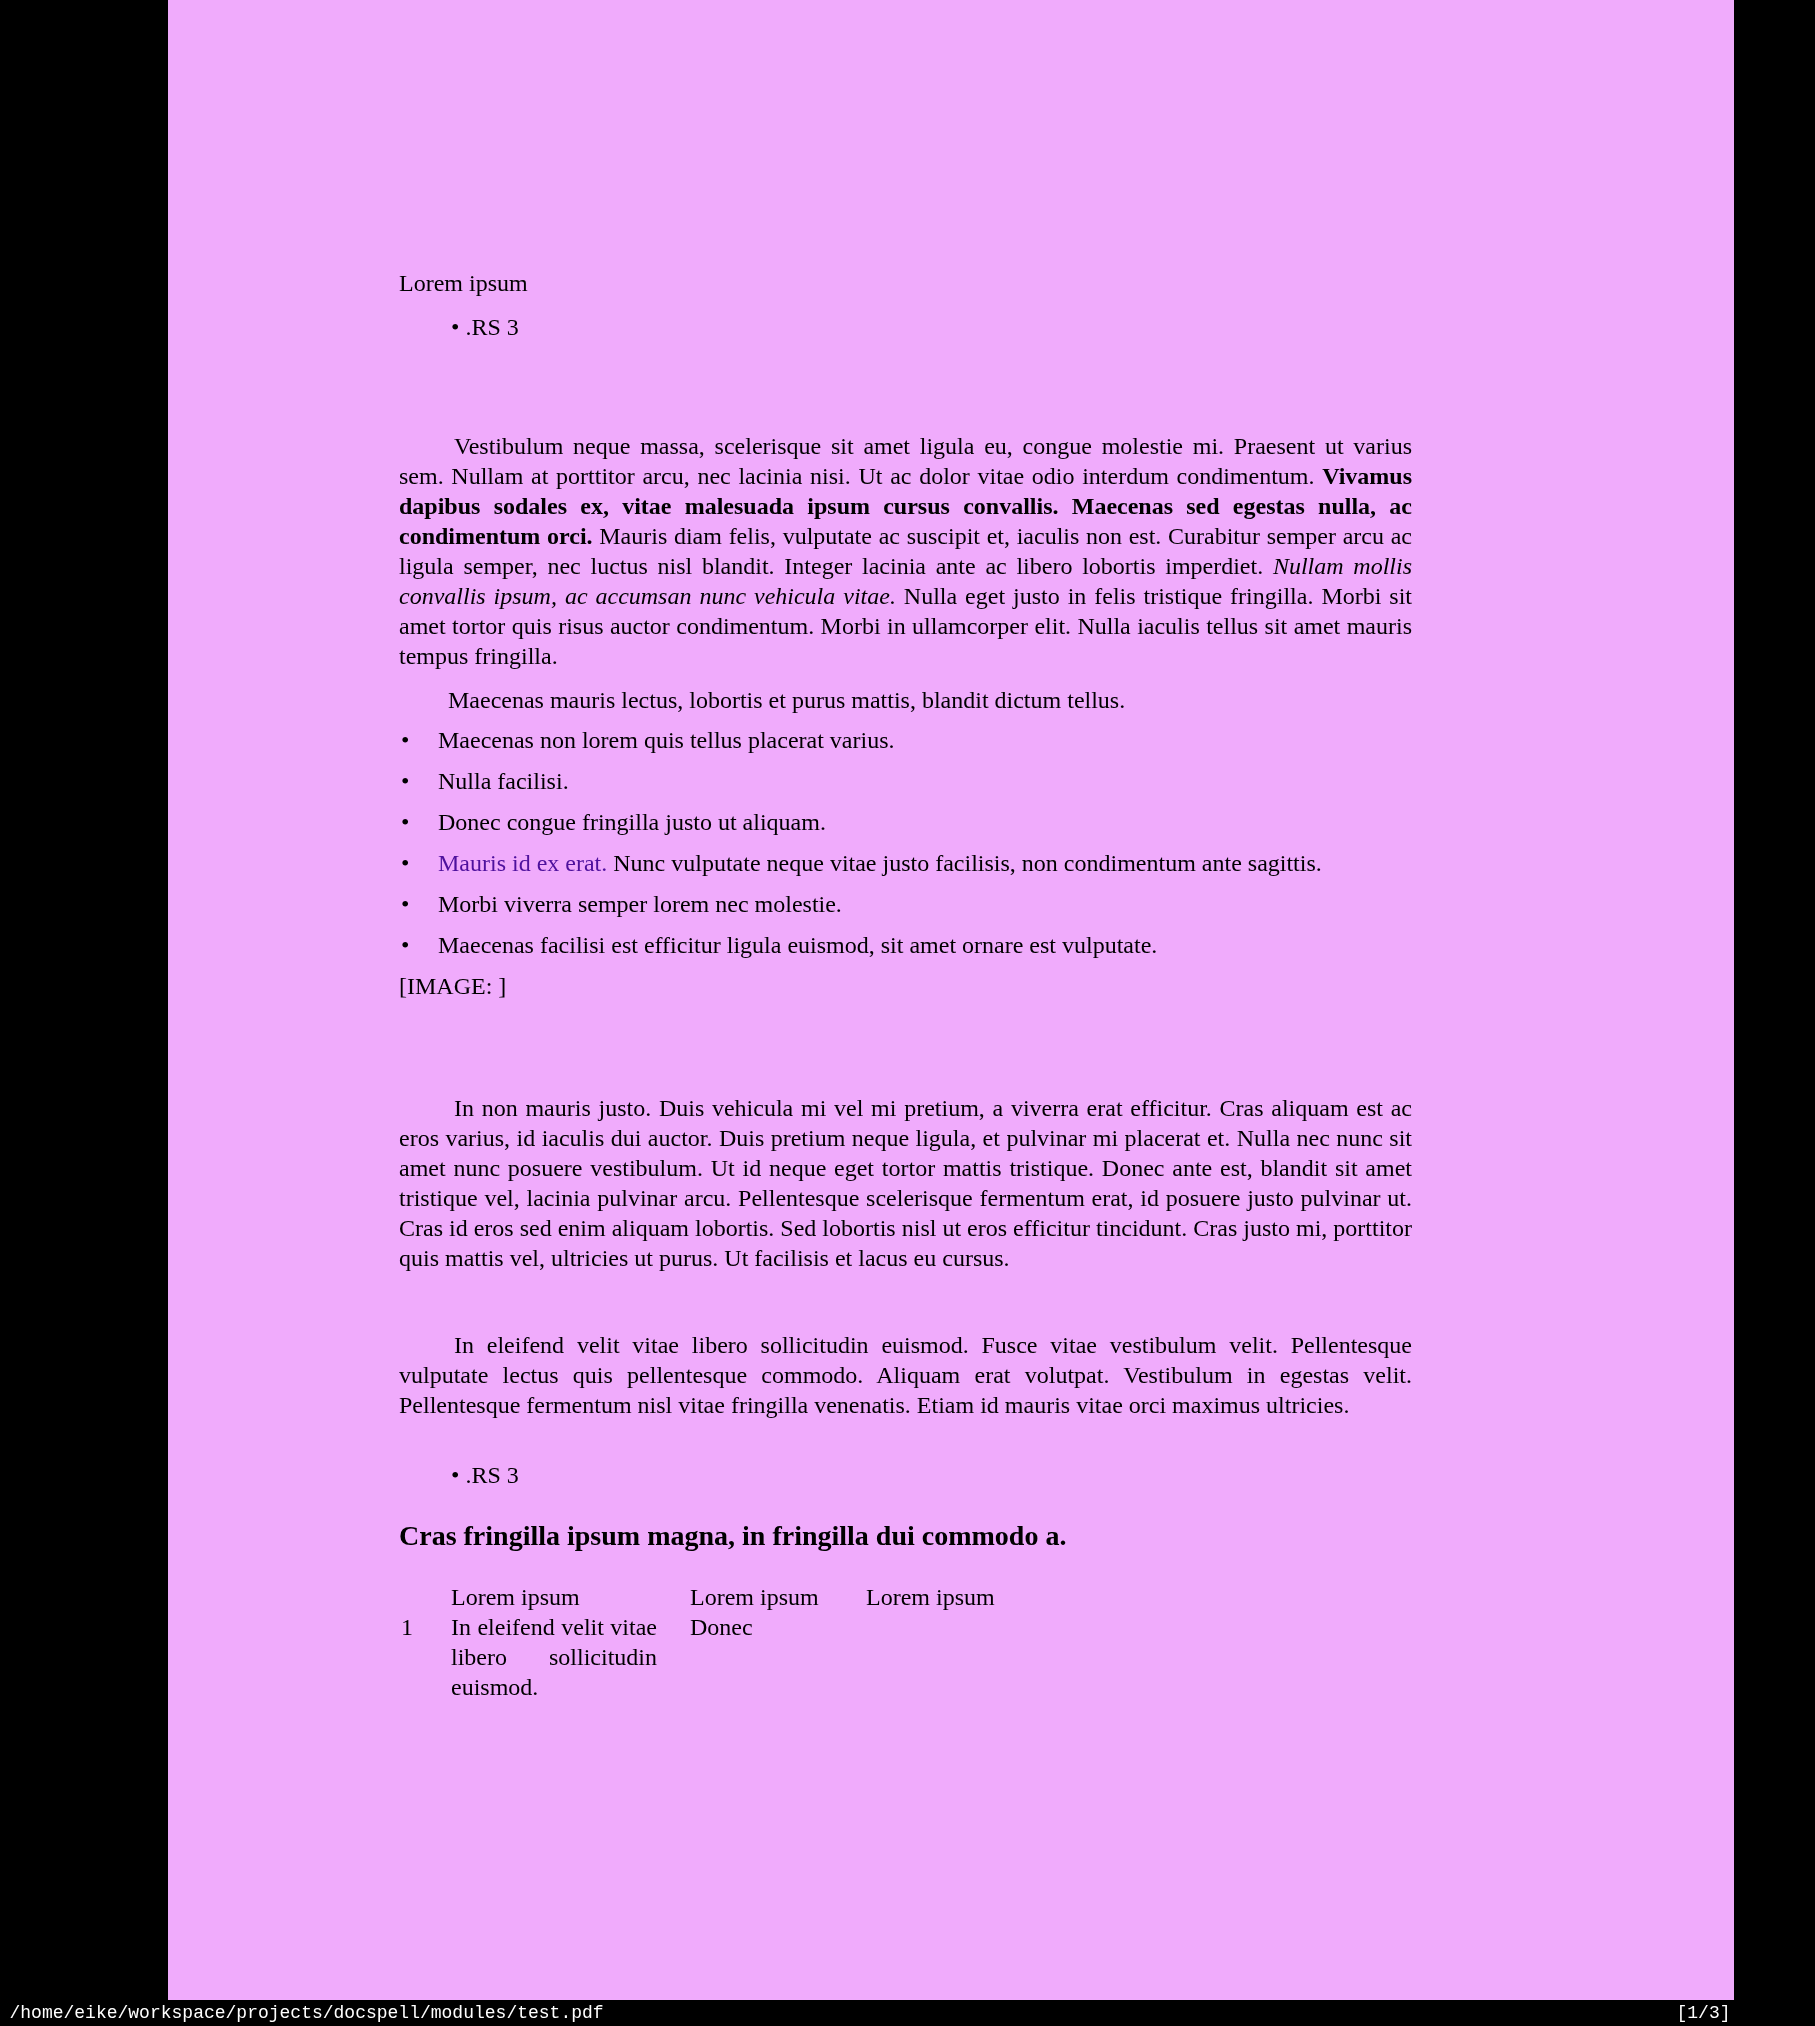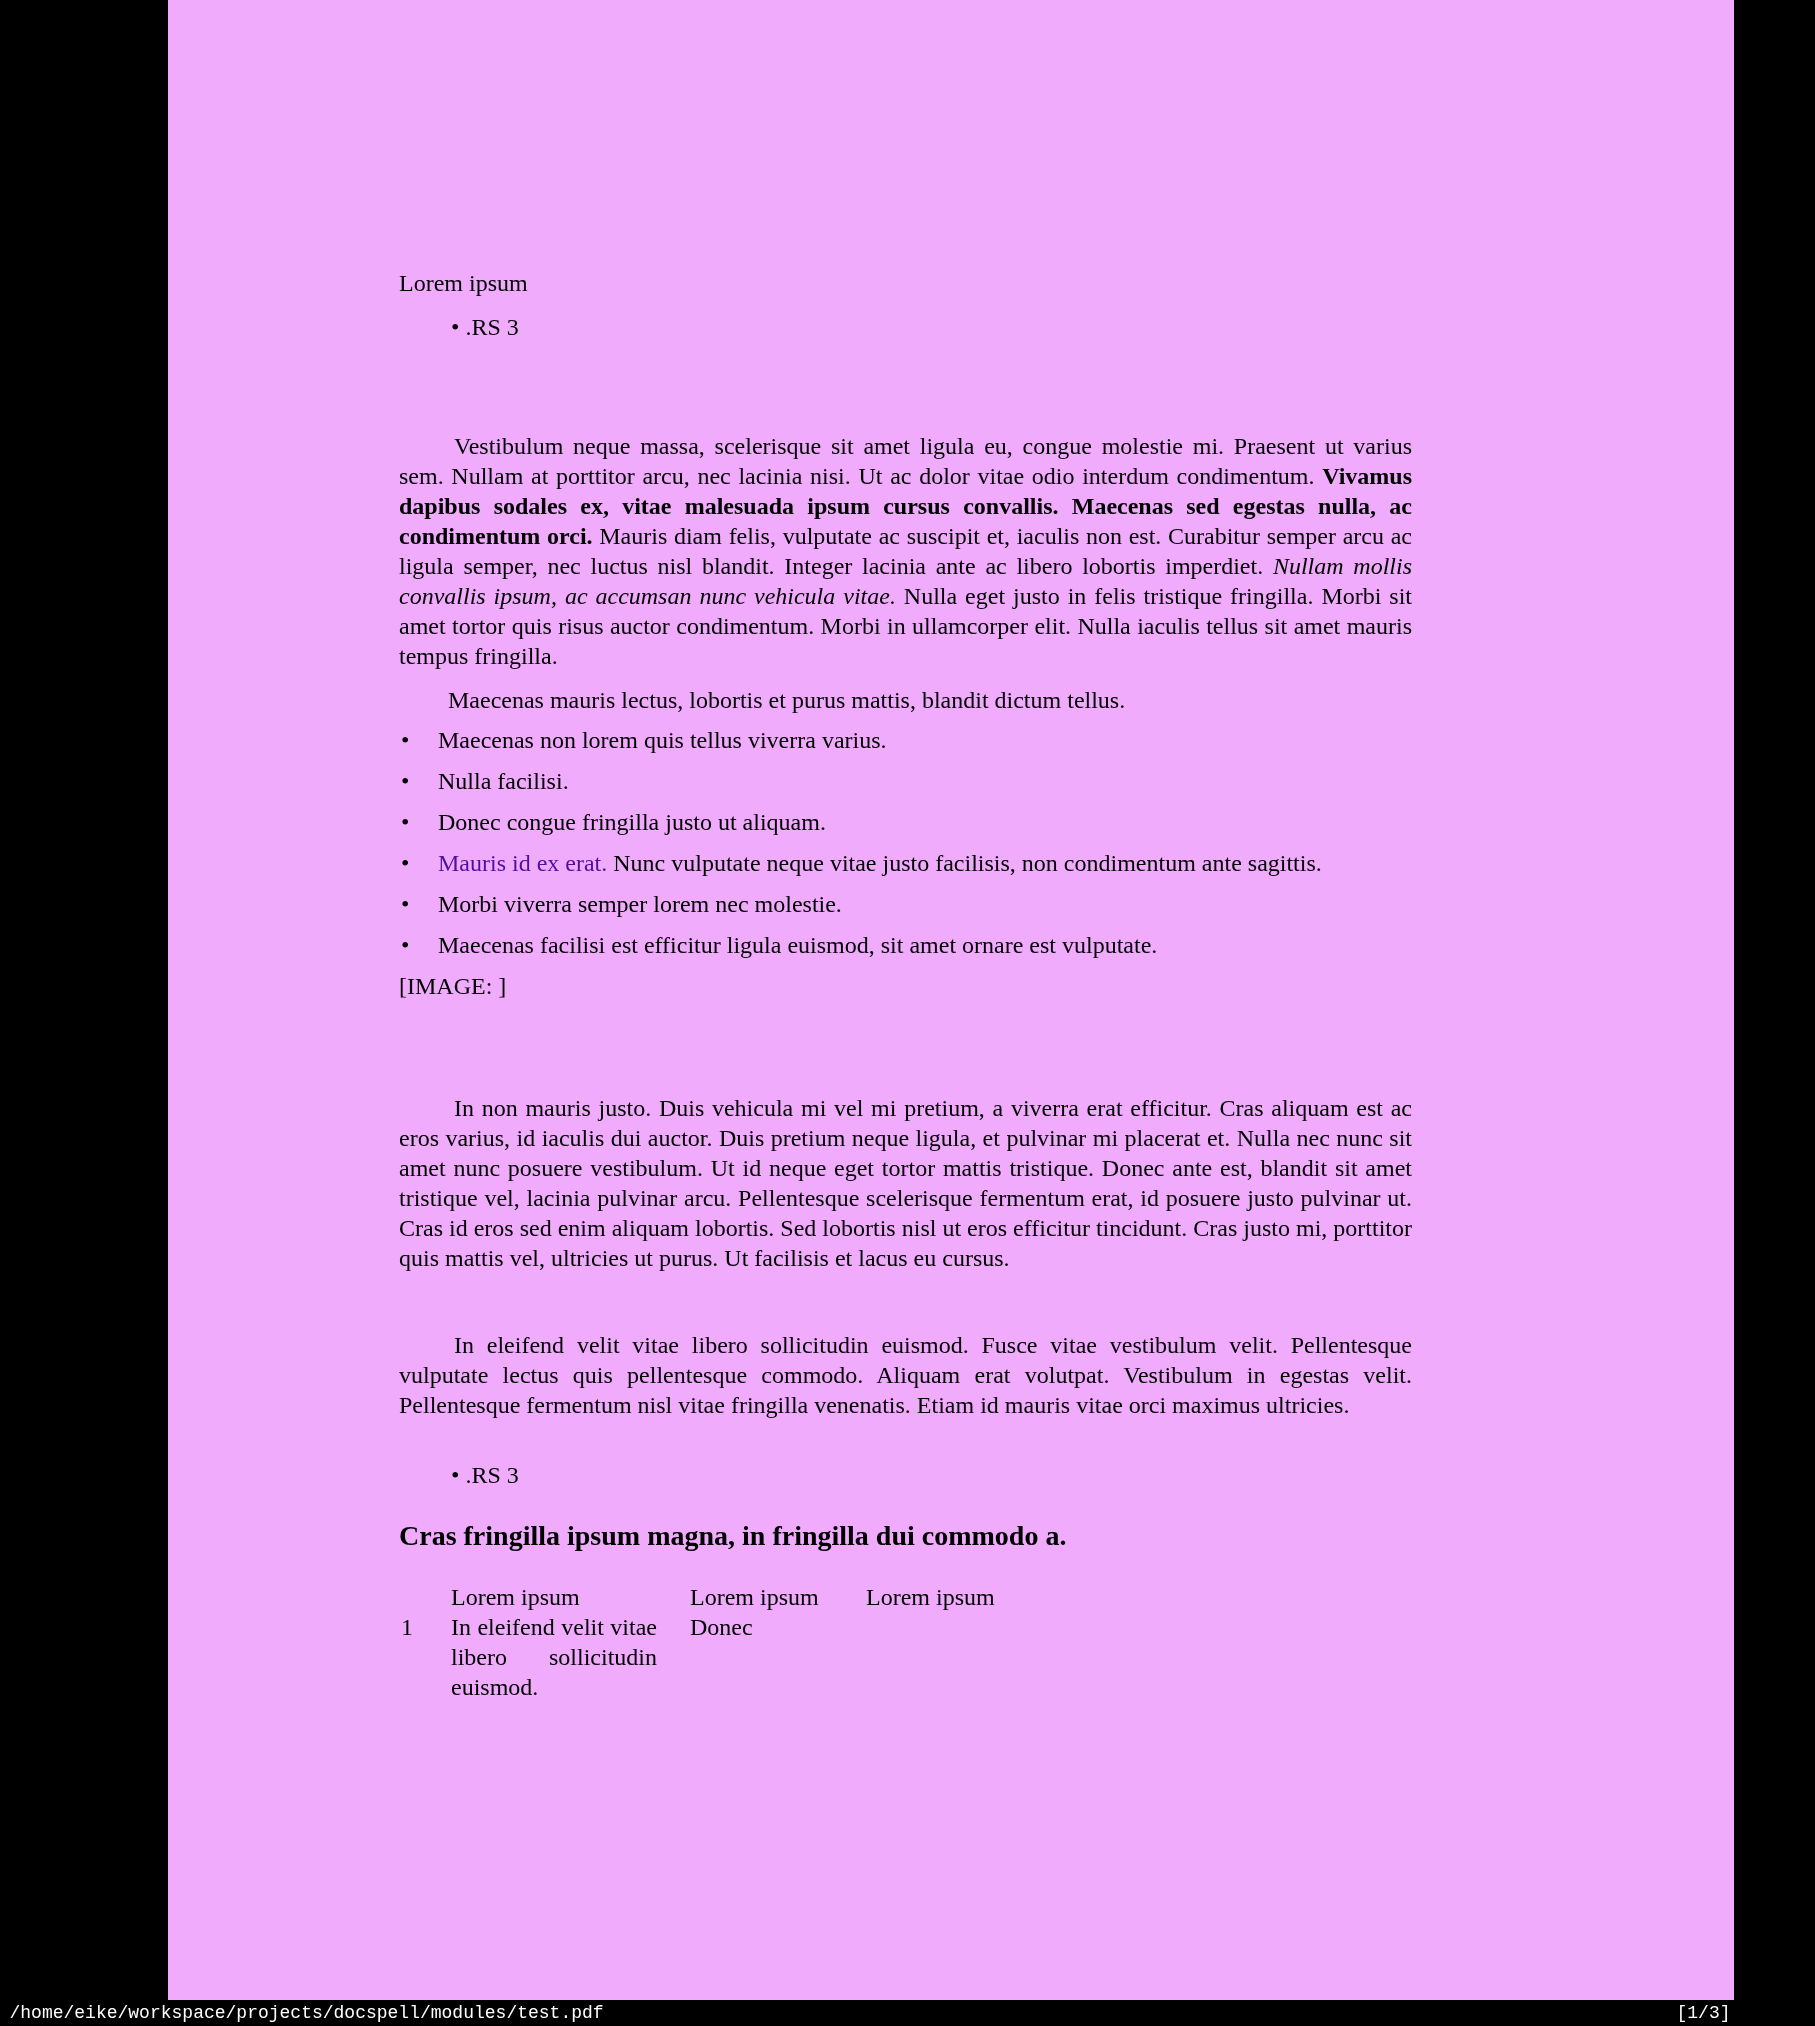--- a/index.html
+++ b/index.html
@@ -80,21 +80,21 @@
 
 
   <div class="block body-text para" style="left:231px; top:431px;"><span>Vestibulum neque massa, scelerisque sit amet ligula eu, congue molestie mi.  Praesent ut varius sem.  Nullam at porttitor arcu, nec lacinia nisi.  Ut ac dolor vitae odio interdum condimentum.  </span><span class="bold-inline">Vivamus dapibus sodales ex, vitae malesuada ipsum cursus convallis.  Maecenas sed egestas nulla, ac condimentum orci. </span><span> Mauris diam felis, vulputate ac suscipit et, iaculis non est.  Curabitur semper arcu ac ligula semper, nec luctus nisl blandit.  Integer lacinia ante ac libero lobortis imperdiet.  </span><span class="italic-inline">Nullam mollis convallis ipsum, ac accumsan nunc vehicula vitae.</span><span>  Nulla eget justo in felis tristique fringilla.  Morbi sit amet tortor quis risus auctor condimentum.  Morbi in ullamcorper elit.  Nulla iaculis tellus sit amet mauris tempus fringilla.</span></div>
 
   <div class="block body-text" style="left:280px; top:685px;font-family:Liberation Serif, serif;">Maecenas mauris lectus, lobortis et purus mattis, blandit dictum tellus.</div>
 
   <div class="block body-text bullet-list" style="left:231px; top:725px;">
 
     <div class="bullet-item">
       <span class="bullet-marker">•</span>
-      <span>Maecenas non lorem quis tellus viverra varius.</span>
+      <span>Maecenas non lorem quis tellus placerat varius.</span>
     </div>
 
     <div class="bullet-item">
       <span class="bullet-marker">•</span>
       <span>Nulla facilisi.</span>
     </div>
 
     <div class="bullet-item">
       <span class="bullet-marker">•</span>
       <span>Donec congue fringilla justo ut aliquam.</span>

